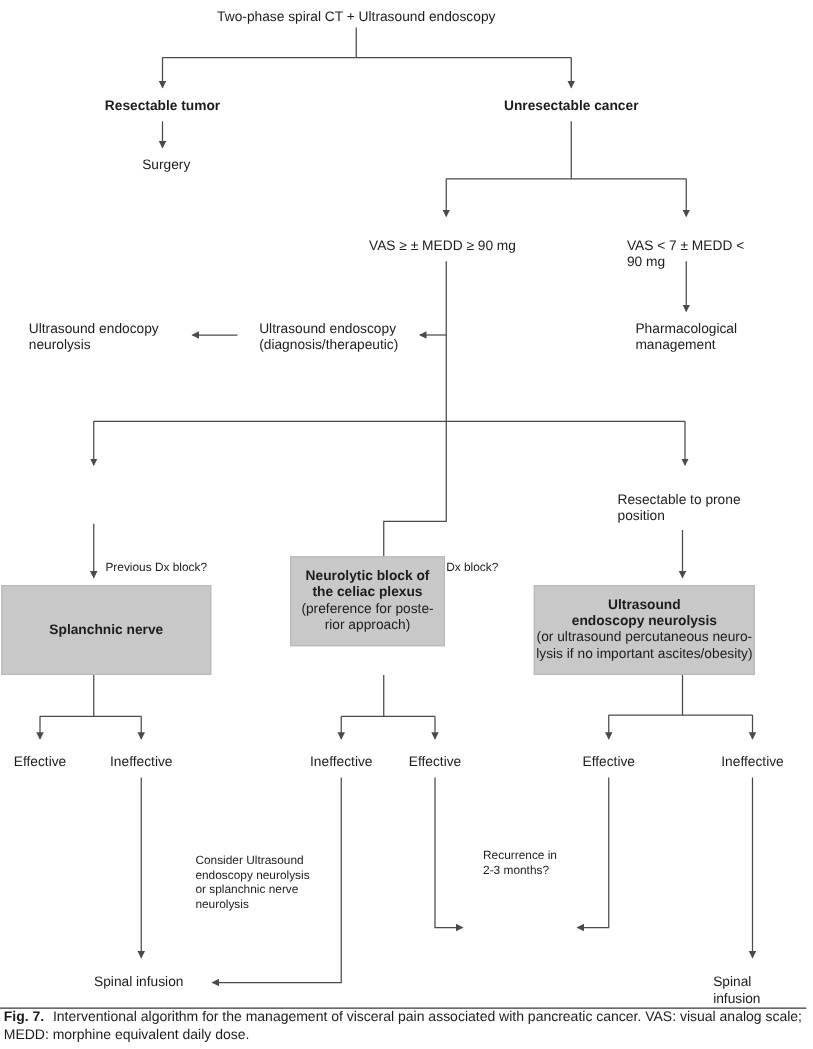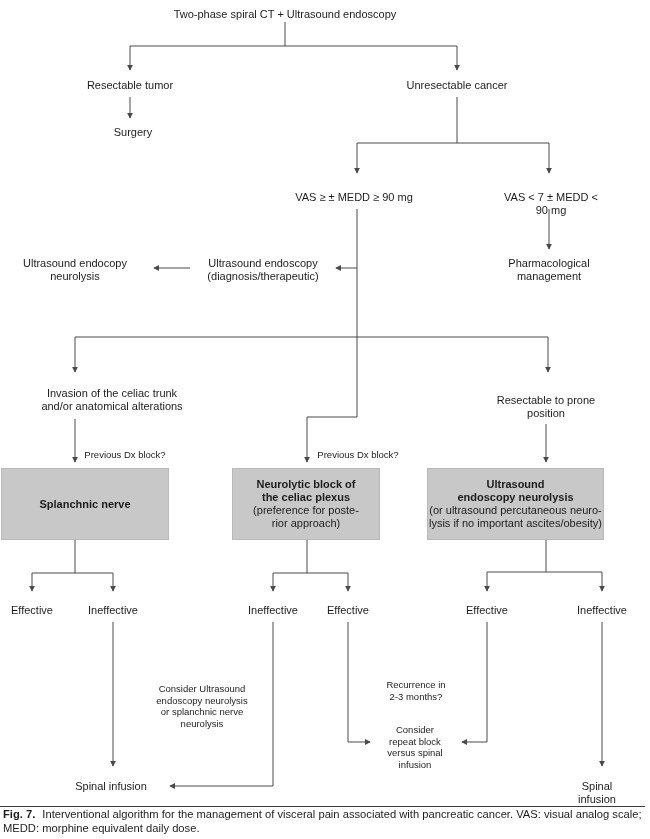--- a/index.html
+++ b/index.html
@@ -3,23 +3,23 @@
 <meta charset="utf-8">
 <style>
   html,body{margin:0;padding:0;background:#fff;}
   .stage{position:relative;width:650px;height:839px;overflow:hidden;
          background:var(--background,#ffffff);
          font-family:"Liberation Sans","DejaVu Sans",sans-serif;
          color:var(--text,#1c1c1c);}
   .wires{position:absolute;left:0;top:0;width:650px;height:839px;}
   .wires path{stroke:var(--line,#4a4a4a);stroke-width:1;fill:none;}
   .wires marker path{fill:var(--line,#4a4a4a);stroke:none;}
-  .node{position:absolute;transform:translateX(-50%);text-align:center;
+  .node{position:absolute;transform:translateX(-50%);text-align:left;
         font-size:11px;line-height:13px;white-space:pre-line;}
-  .b{font-weight:normal;}
+  .b{font-weight:bold;}
   .small{font-size:9.5px;line-height:11.5px;}
   .gbox{position:absolute;background:var(--box-fill,#c8c8c8);border:1px solid #b9b9b9;
         box-sizing:border-box;display:flex;flex-direction:column;justify-content:center;
         align-items:center;text-align:center;font-size:11px;line-height:13px;white-space:pre-line;}
   .gbox .t{font-weight:bold;}
   .caption{position:absolute;left:0;right:5px;top:806px;border-top:1.5px solid #3a3a3a;
            padding:0 3px 0 3px;font-size:11.2px;line-height:14px;}
   .cap-label{font-weight:bold;margin-right:7px;}
 </style>
 </head>
@@ -90,30 +90,28 @@
   <div class="node b" style="left:457px;top:79px">Unresectable cancer</div>
   <div class="node" style="left:133px;top:126px">Surgery</div>
   <div class="node" style="left:354px;top:191px">VAS ≥ ± MEDD ≥ 90 mg</div>
   <div class="node" style="left:551px;top:191px">VAS &lt; 7 ± MEDD &lt; 90 mg</div>
   <div class="node" style="left:75px;top:257px">Ultrasound endocopy
 neurolysis</div>
   <div class="node" style="left:263px;top:257px">Ultrasound endoscopy
 (diagnosis/therapeutic)</div>
   <div class="node" style="left:549px;top:257px">Pharmacological
 management</div>
-  <div class="node" style="left:112px;top:387px">Invasion of the celiac trunk
-and/or anatomical alterations</div>
   <div class="node" style="left:546px;top:394px">Resectable to prone position</div>
   <div class="node small" style="left:125px;top:449px">Previous Dx block?</div>
   <div class="node small" style="left:358px;top:449px">Previous Dx block?</div>
 
   <div class="gbox" style="left:1px;top:468px;width:168px;height:72px">
     <div class="t">Splanchnic nerve</div>
   </div>
-  <div class="gbox" style="left:232px;top:468px;width:148px;height:72px">
+  <div class="gbox" style="left:232px;top:445px;width:124px;height:72px">
     <div class="t">Neurolytic block of
 the celiac plexus</div>
     <div>(preference for poste-
 rior approach)</div>
   </div>
   <div class="gbox" style="left:427px;top:468px;width:177px;height:72px">
     <div class="t">Ultrasound
 endoscopy neurolysis</div>
     <div>(or ultrasound percutaneous neuro-
 lysis if no important ascites/obesity)</div>
@@ -125,24 +123,20 @@
   <div class="node" style="left:348px;top:604px">Effective</div>
   <div class="node" style="left:487px;top:604px">Effective</div>
   <div class="node" style="left:602px;top:604px">Ineffective</div>
 
   <div class="node small" style="left:202px;top:683px">Consider Ultrasound
 endoscopy neurolysis
 or splanchnic nerve
 neurolysis</div>
   <div class="node small" style="left:416px;top:679px">Recurrence in
 2-3 months?</div>
-  <div class="node small" style="left:415px;top:724px">Consider
-repeat block
-versus spinal
-infusion</div>
 
   <div class="node" style="left:111px;top:780px">Spinal infusion</div>
   <div class="node" style="left:597px;top:780px">Spinal infusion</div>
 
   <div class="caption">
     <span class="cap-label">Fig. 7.</span><span>Interventional algorithm for the management of visceral pain associated with pancreatic cancer. VAS: visual analog scale; MEDD: morphine equivalent daily dose.</span>
   </div>
 </div>
 
 </body></html>

